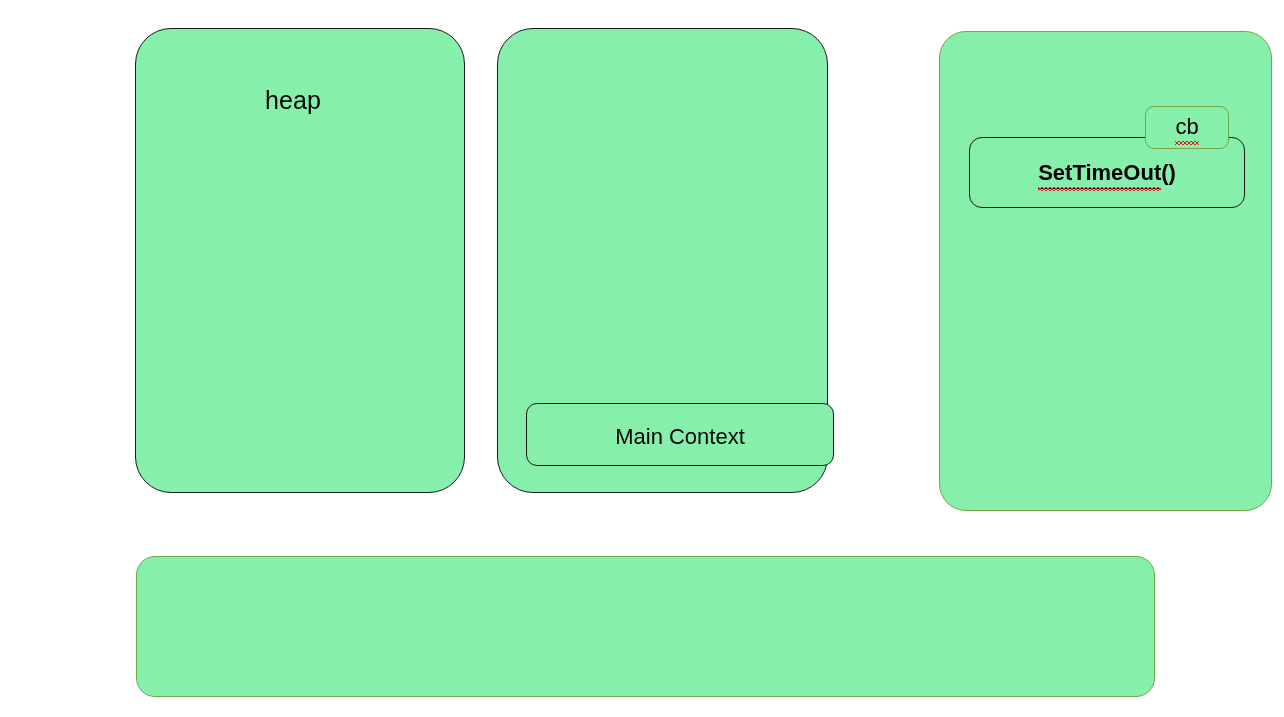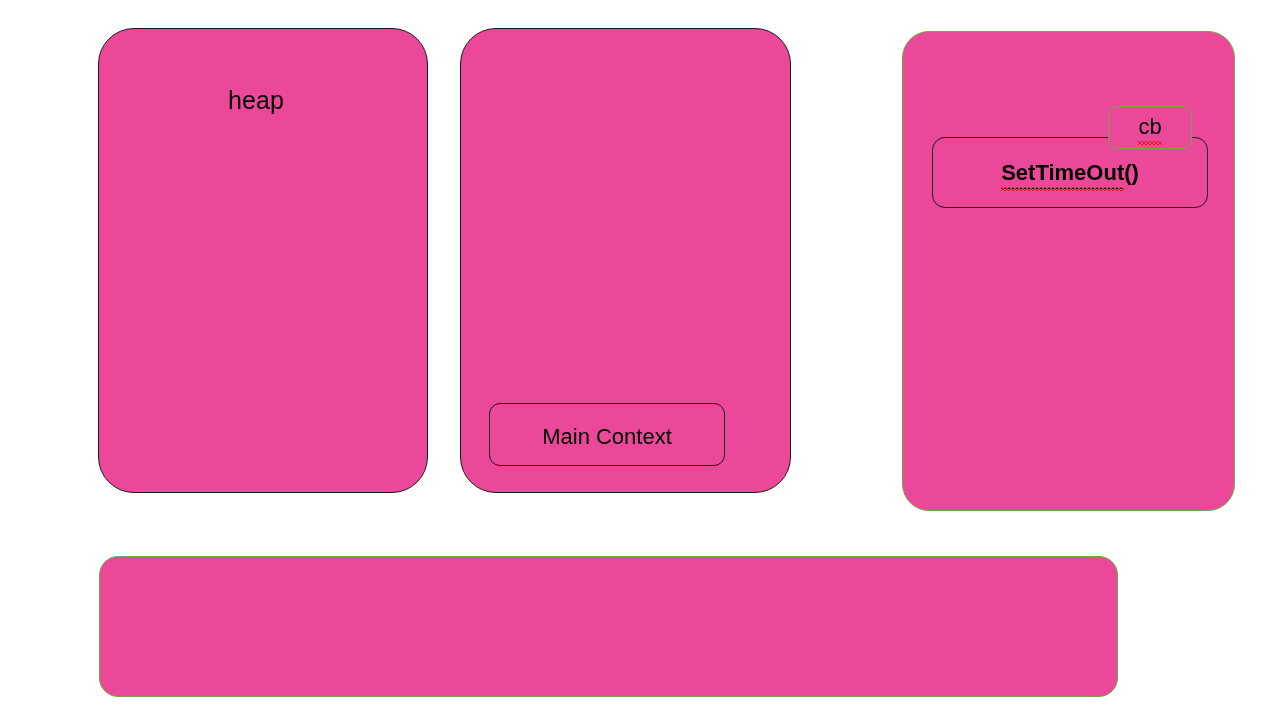--- a/index.html
+++ b/index.html
@@ -17,21 +17,22 @@
     width: 1284px;
     height: 717px;
     background: #ffffff;
     overflow: hidden;
   }
 
   
   .box {
     position: absolute;
     box-sizing: border-box;
-    background: #ec4899;
+    background: #86efac;
+    margin-left: 37px;
   }
   .box-black {
     border: 1.6px solid #1a1a1a;
   }
   .box-green {
     border: 1.6px solid #70a845;
   }
 
   
   .label {
@@ -63,21 +64,21 @@
 
   #callstack-box {
     left: 460px;  top: 28px;
     width: 331px; height: 465px;
     border-radius: 36px;
   }
   #callstack-label { left: 492px; top: 56px; }
 
   #main-context-box {
     left: 489px;  top: 403px;
-    width: 236px; height: 63px;
+    width: 308px; height: 63px;
     border-radius: 11px;
   }
   #main-context-box .label-centered { top: 18px; }
 
   #webapis-box {
     left: 902px;  top: 31px;
     width: 333px; height: 480px;
     border-radius: 27px;
   }
 

